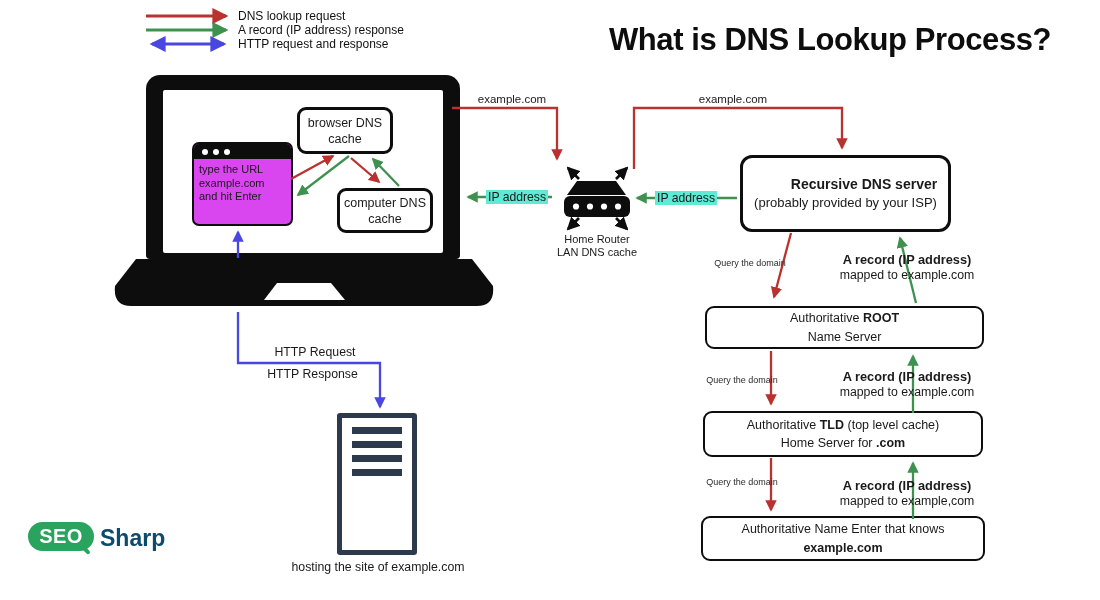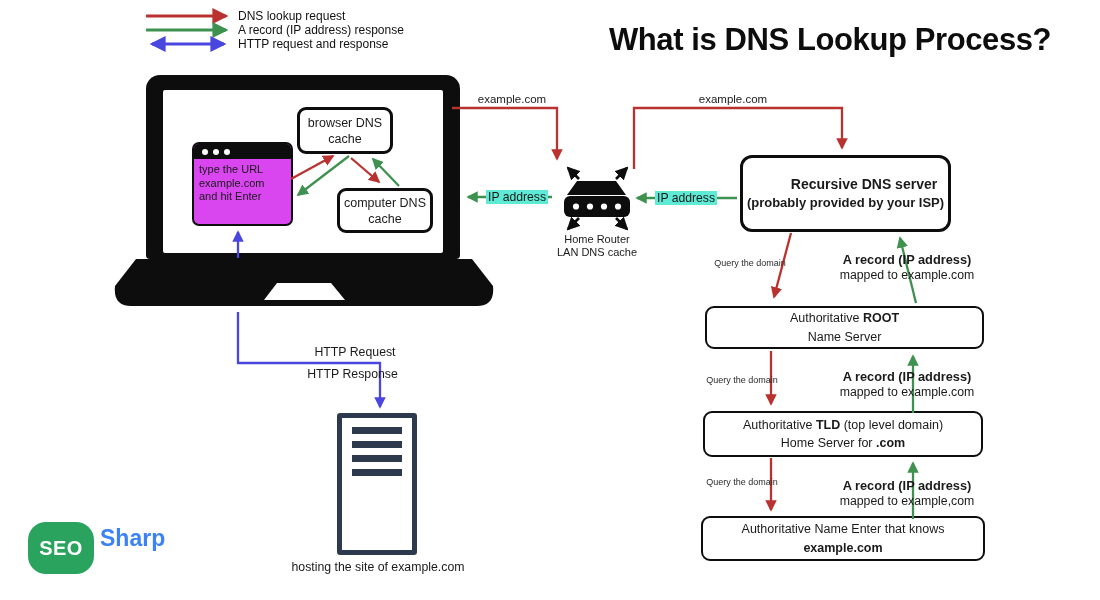--- a/index.html
+++ b/index.html
@@ -19,44 +19,44 @@
   .bwin .body{padding:4px 5px;font-size:11px;line-height:13.5px;}
   .cachebox{border:3px solid #0d0d0d;border-radius:9px;background:#fff;display:flex;flex-direction:column;
             align-items:center;justify-content:center;font-size:12.5px;line-height:16px;text-align:center;z-index:3;}
   .bcache{left:297px;top:107px;width:90px;height:41px;}
   .ccache{left:337px;top:188px;width:90px;height:39px;}
   
   .nodebox{border:2.5px solid #0d0d0d;border-radius:9px;background:#fff;display:flex;flex-direction:column;
            align-items:center;justify-content:center;text-align:center;font-size:12.5px;line-height:18.5px;z-index:3;}
   .recursive{left:740px;top:155px;width:205px;height:71px;border-width:3px;border-radius:12px;}
   .recursive .l1{font-weight:bold;font-size:14px;margin-left:37px;}
-  .recursive .l2{font-size:13px;font-weight:bold;}
+  .recursive .l2{font-size:13px;}
   .rootbox{left:705px;top:306px;width:275px;height:39px;}
   .tldbox{left:703px;top:411px;width:276px;height:42px;}
   .finalbox{left:701px;top:516px;width:280px;height:41px;}
   .nodebox b{font-weight:bold;}
   
   .server{left:337px;top:413px;width:70px;height:132px;border:5px solid #2d3a4d;border-radius:3px;background:#fff;z-index:3;}
   .server .slot{position:absolute;left:10px;width:50px;height:7px;background:#2d3a4d;}
   
   .title{left:565px;top:22px;width:530px;text-align:center;font-size:31px;font-weight:800;color:#0d0d0d;letter-spacing:-0.4px;}
   .legend-label{left:238px;font-size:12px;color:#111;}
   .small-domain{font-size:11.5px;text-align:center;}
   .ip-label{font-size:12.2px;background:#5eead4;padding:0 2px;}
   .router-cap{left:555px;top:233px;width:84px;text-align:center;font-size:11px;line-height:12.5px;}
   .query{width:84px;text-align:center;font-size:9px;color:#2b2b2b;}
   .record{width:150px;text-align:center;font-size:12.3px;line-height:15.5px;}
   .record .rb{font-weight:bold;font-size:12.8px;}
-  .httplbl{font-size:12.3px;text-align:center;margin-left:40px;}
+  .httplbl{font-size:12.3px;text-align:center;}
   .server-cap{left:278px;top:559px;width:200px;text-align:center;font-size:12.3px;line-height:16.5px;}
   
-  .logo-pill{left:28px;top:522px;width:66px;height:52px;border-radius:18px;background:#29a35e;display:flex;
+  .logo-pill{left:28px;top:522px;width:66px;height:29px;border-radius:18px;background:#29a35e;display:flex;
              align-items:center;justify-content:center;color:#fff;font-weight:800;font-size:20px;letter-spacing:0.5px;z-index:3;}
   .logo-handle{left:81px;top:548px;width:10px;height:3.5px;background:#29a35e;border-radius:2px;transform:rotate(45deg);z-index:4;}
-  .logo-name{left:100px;top:525px;font-size:23px;font-weight:600;color:#3b82f6;z-index:3;}
+  .logo-name{left:100px;top:525px;font-size:23px;font-weight:600;color:#0c4a6e;z-index:3;}
   
   .st-red{stroke:#b9322f;fill:none;}
   .st-green{stroke:#3f9150;fill:none;}
   .st-blue{stroke:#4a46e0;fill:none;}
   .st-black{stroke:#0d0d0d;fill:none;}
   .w-leg{stroke-width:3.2px;}
   .w-std{stroke-width:2.3px;}
   .w-blk{stroke-width:2.6px;}
 </style>
 </head>
@@ -93,21 +93,21 @@
     <div class="l1">Recursive DNS server</div>
     <div class="l2">(probably provided by your ISP)</div>
   </div>
 
   <div class="abs nodebox rootbox">
     <div><span>Authoritative </span><b>ROOT</b><span></span></div>
     <div><span>Name Server</span><b></b></div>
   </div>
 
   <div class="abs nodebox tldbox">
-    <div><span>Authoritative </span><b>TLD</b><span> (top level domain)</span></div>
+    <div><span>Authoritative </span><b>TLD</b><span> (top level cache)</span></div>
     <div><span>Home Server for </span><b>.com</b></div>
   </div>
 
   <div class="abs nodebox finalbox">
     <div><span>Authoritative Name Enter that knows</span></div>
     <div><b>example.com</b></div>
   </div>
 
   <div class="abs server">
     <div class="slot" style="top:9px"></div>

